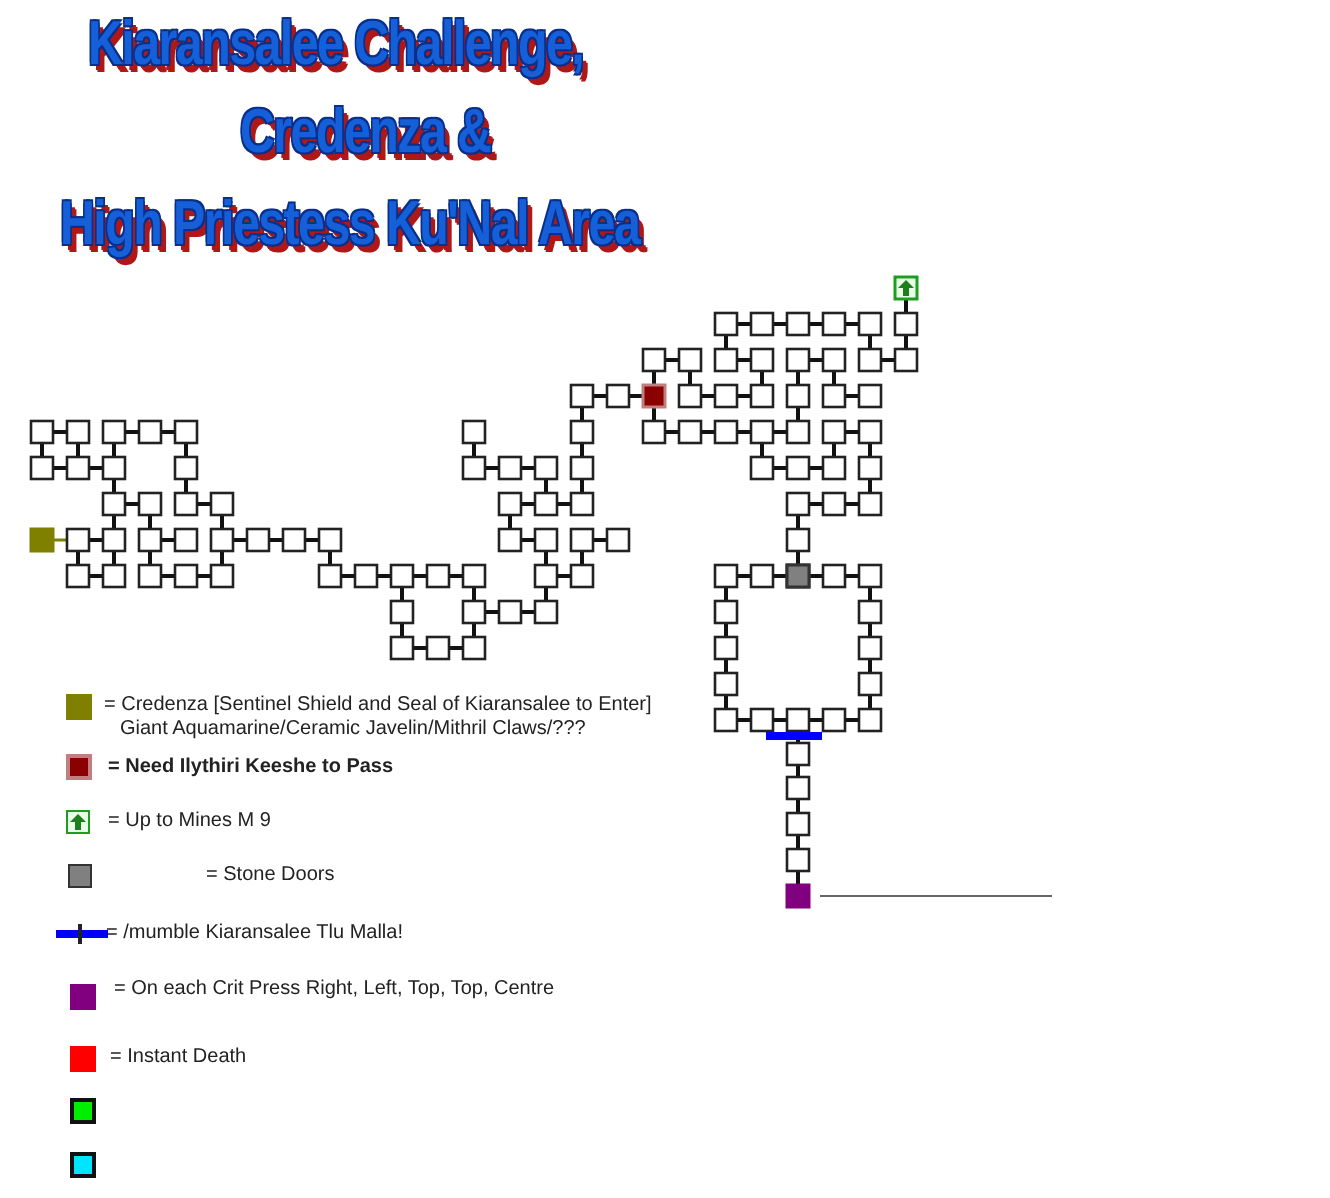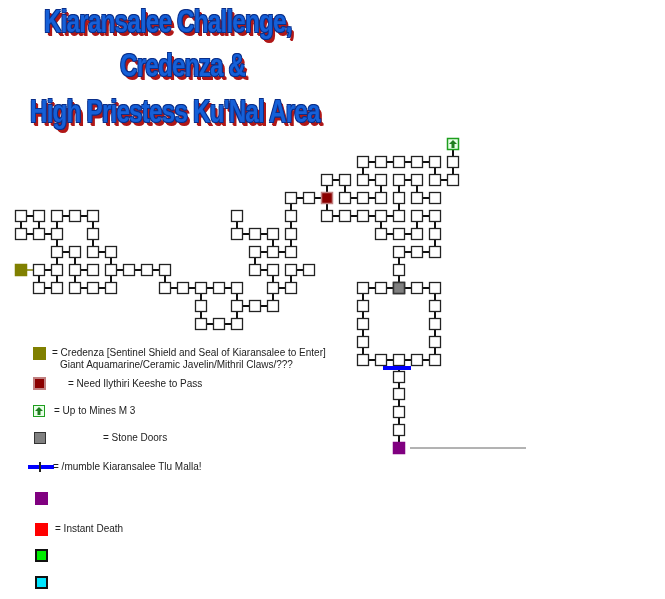--- a/index.html
+++ b/index.html
@@ -294,37 +294,38 @@
       <rect x="585.5" y="282.5" width="11" height="11" fill="#00ee00" stroke="#111111" stroke-width="1.5"></rect>
       <rect x="585.5" y="299.5" width="11" height="11" fill="#00e5ff" stroke="#111111" stroke-width="1.5"></rect>
       <rect x="383" y="366" width="28" height="4" fill="#0000ff"></rect>
     </svg>
 
   <div class="swatch" style="left:33px;top:347px;width:13px;height:13px;background:#808000;"></div>
   <div class="legend-item" style="left:60px;top:359px;">Giant Aquamarine/Ceramic Javelin/Mithril Claws/???</div>
   <div class="legend-item" style="left:52px;top:347px;">= Credenza [Sentinel Shield and Seal of Kiaransalee to Enter]</div>
 
   <div class="swatch" style="left:33px;top:377px;width:13px;height:13px;border:2px solid #c08080;background:#8b0000;"></div>
-  <div class="legend-item" style="left:68px;top:378px;">= Need Ilythiri Keeshe to Pass</div>
+  <div class="legend-item" style="left:54px;top:378px;font-weight:bold;">= Need Ilythiri Keeshe to Pass</div>
 
   <div class="swatch" style="left:33px;top:405px;width:12px;height:12px;border:1px solid #1e9e1e;background:#e8ffe8;">
     <svg width="10" height="10" style="position:absolute;left:0;top:0;">
         <path d="M5 1 L9 5 L6.5 5 L6.5 9 L3.5 9 L3.5 5 L1 5 Z" fill="#1e7e1e"></path>
       </svg>
   </div>
-  <div class="legend-item" style="left:54px;top:405px;">= Up to Mines M 3</div>
+  <div class="legend-item" style="left:54px;top:405px;">= Up to Mines M 9</div>
 
   <div class="swatch" style="left:34px;top:432px;width:12px;height:12px;border:1px solid #333;background:#808080;"></div>
   <div class="legend-item" style="left:56px;top:432px;margin-left:47px;">= Stone Doors</div>
 
   <div class="swatch" style="left:28px;top:465px;width:26px;height:4px;background:#0000ff;"></div>
   <div class="swatch" style="left:39px;top:462px;width:2px;height:10px;background:#222;"></div>
   <div class="legend-item" style="left:53px;top:461px;">= /mumble Kiaransalee Tlu Malla!</div>
 
   <div class="swatch" style="left:35px;top:492px;width:13px;height:13px;background:#800080;"></div>
+  <div class="legend-item" style="left:57px;top:489px;">= On each Crit Press Right, Left, Top, Top, Centre</div>
 
   <div class="swatch" style="left:35px;top:523px;width:13px;height:13px;background:#ff0000;"></div>
   <div class="legend-item" style="left:55px;top:523px;">= Instant Death</div>
 
   <div class="swatch" style="left:35px;top:549px;width:13px;height:13px;border:2px solid #111;background:#00ee00;"></div>
 
   <div class="swatch" style="left:35px;top:576px;width:13px;height:13px;border:2px solid #111;background:#00e5ff;"></div>
 
   <div class="credit" style="left:568px;top:552px;">Mapped By:</div>
   <div class="credit" style="left:590px;top:565px;">Right R.</div>

